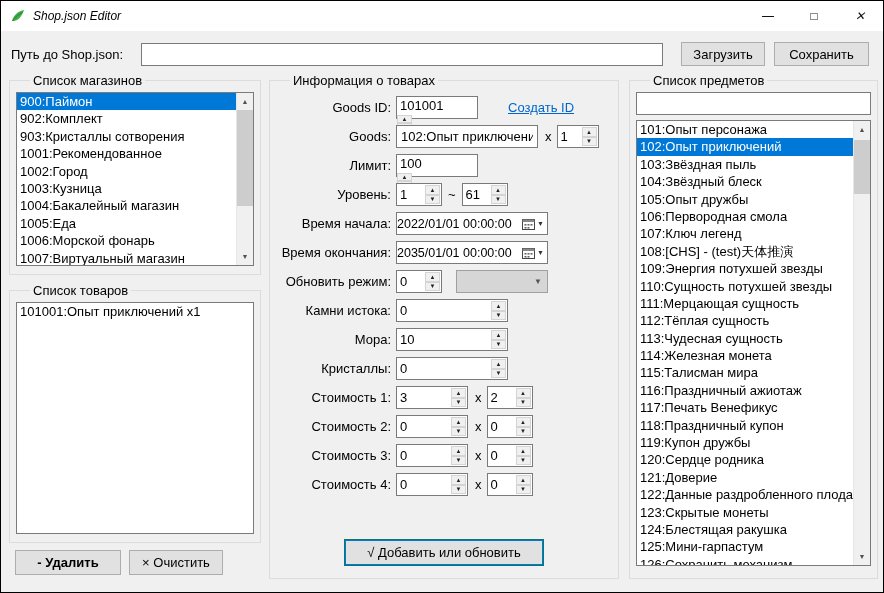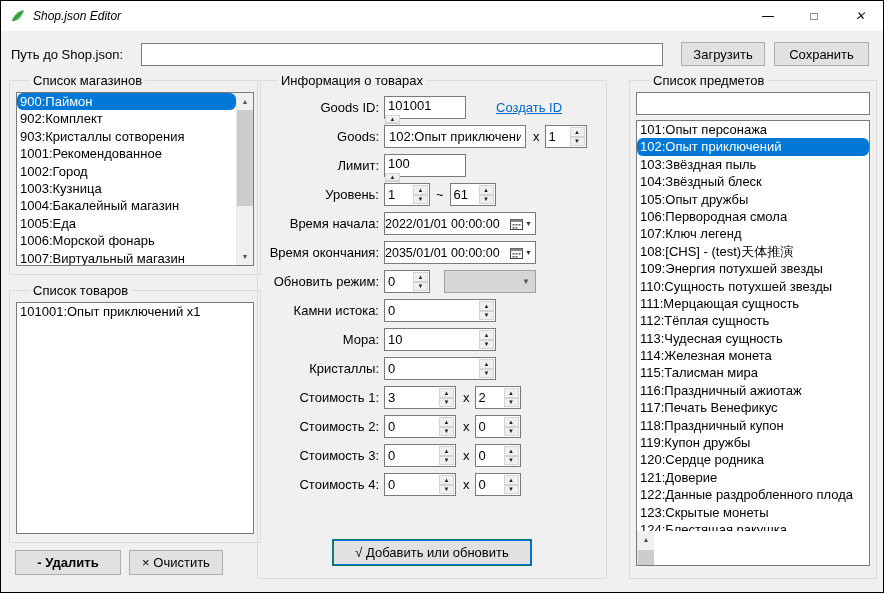--- a/index.html
+++ b/index.html
@@ -21,31 +21,31 @@
   .btn { background:#e1e1e1; border:1px solid #adadad; font-size:13px; height:24px; color:#000; }
   .load-btn { width:84px; margin-left:18px; }
   .save-btn { width:95px; margin-left:9px; }
 
   
   fieldset { position:absolute; border:1px solid #dcdcdc; padding:4px 6px 6px 6px; }
   legend { font-size:13px; padding:0 3px; margin-left:14px; color:#000; }
 
   .shops-group { left:8px; top:72px; width:252px; height:202px; }
   .goods-group { left:8px; top:282px; width:252px; height:260px; }
-  .info-group  { left:256px; top:72px; width:350px; height:506px; }
+  .info-group  { left:268px; top:72px; width:350px; height:506px; }
   .items-group { left:628px; top:72px; width:248px; height:506px; }
 
   
   .listbox { background:#fff; border:1px solid #7a7a7a; display:flex; overflow:hidden; }
   .list-items { flex:1; overflow:hidden; min-width:0; }
   .list-item { height:17.4px; line-height:17.3px; font-size:13px; padding-left:3px; white-space:nowrap; overflow:hidden; color:#000; }
-  .list-item.selected { background:#0078d7; color:#fff;border-radius:6px; }
+  .list-item.selected { background:#0078d7; color:#fff; }
   .shops-list { height:174px; }
   .goods-list { height:232px; }
-  .items-list { height:446px; margin-top:5px;flex-direction:column; }
+  .items-list { height:446px; margin-top:5px; }
 
   
   .scrollbar { width:17px; background:#f0f0f0; display:flex; flex-direction:column; border-left:1px solid #e6e6e6; }
   .scroll-btn { height:17px; display:flex; align-items:center; justify-content:center; font-size:7px; color:#505050; }
   .scroll-track { flex:1; position:relative; }
   .scroll-thumb { position:absolute; left:0; width:100%; background:#cdcdcd; }
   .thumb-shop { top:0; height:96px; }
   .thumb-items { top:2px; height:54px; }
 
   

